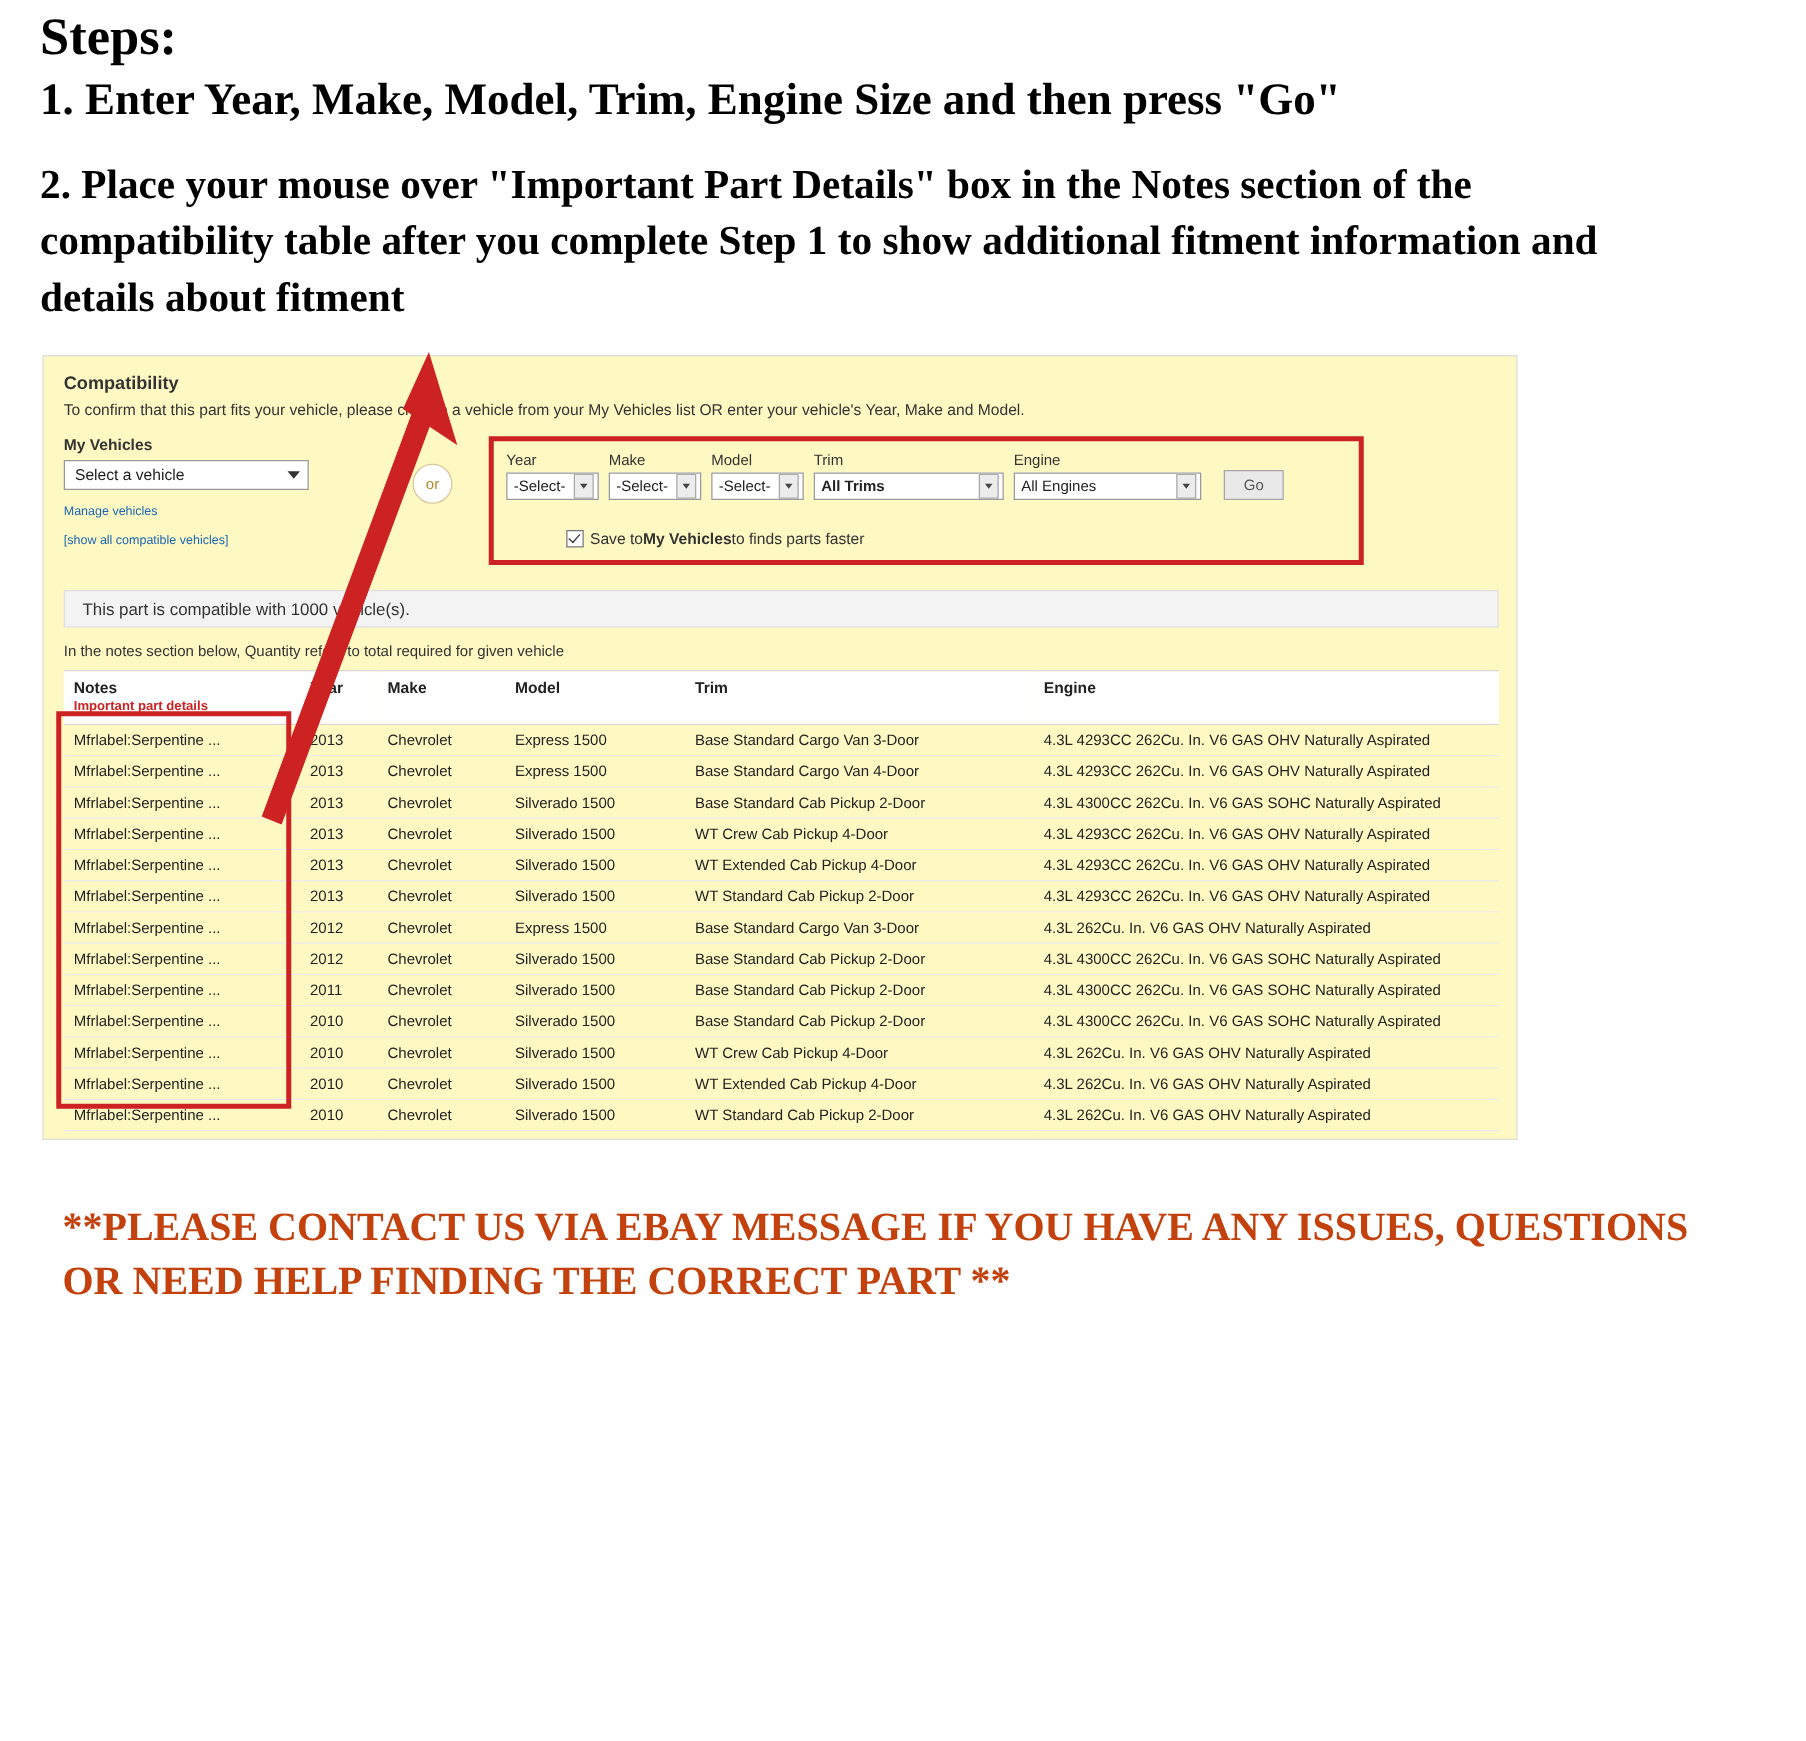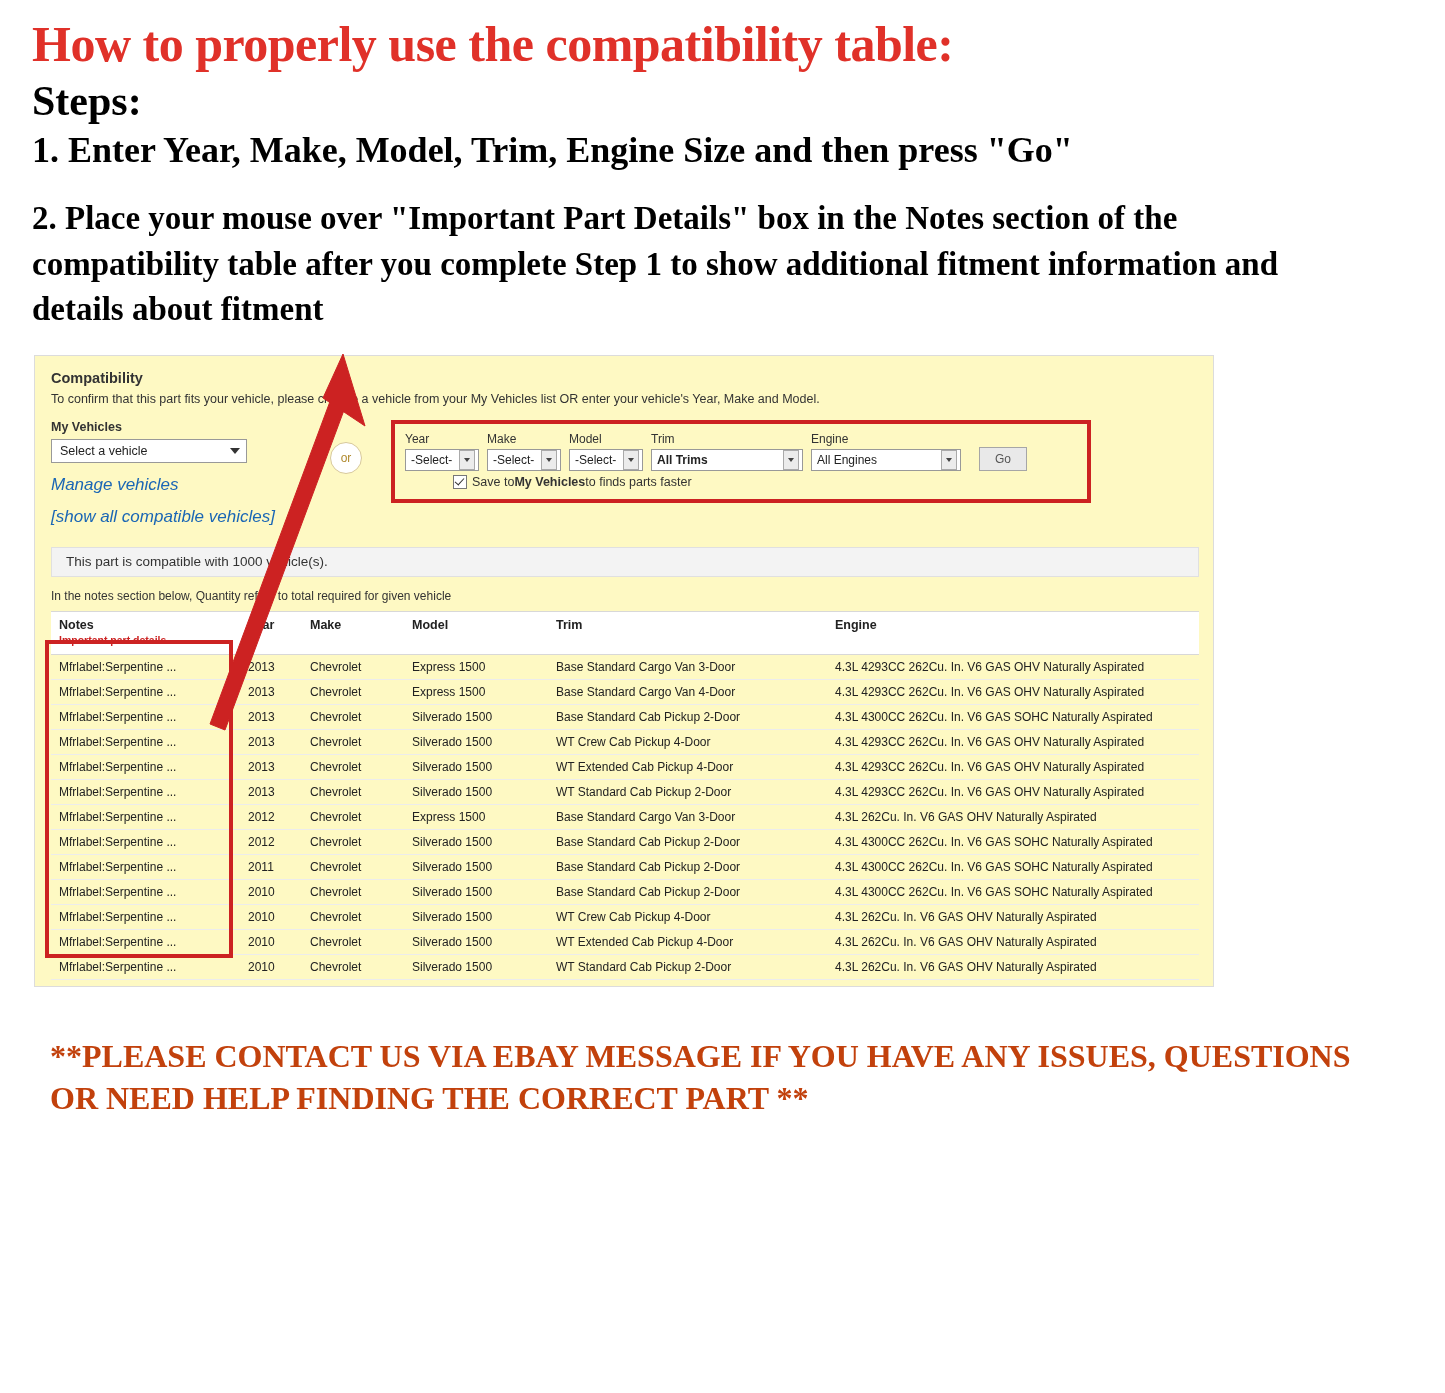--- a/index.html
+++ b/index.html
@@ -109,25 +109,24 @@
     color: #222;
   }
   .caret {
     width: 0; height: 0;
     border-left: 5px solid transparent;
     border-right: 5px solid transparent;
     border-top: 6px solid #333;
   }
   .link {
     color: #1a66b5;
-    font-size: 17px;
+    font-size: 10px;
     margin-top: 12px;
     display: inline-block;
     cursor: pointer;
-    font-style: italic;
   }
   .or-wrap {
     width: 90px;
     display: flex;
     justify-content: center;
     padding-top: 22px;
   }
   .or-circle {
     width: 30px; height: 30px;
     border: 1px solid #d8c99a;
@@ -198,21 +197,21 @@
     background: #e9e9e9;
     border: 1px solid #a6a6a6;
     font-size: 12px;
     color: #555;
     display: flex;
     align-items: center;
     justify-content: center;
     margin-left: 10px;
   }
   .save-row {
-    margin-top: 4px;
+    margin-top: 24px;
     font-size: 12.5px;
     color: #333;
     display: flex;
     align-items: center;
     padding-left: 48px;
   }
   .checkbox {
     width: 12px; height: 12px;
     border: 1px solid #777;
     background: #fff;
@@ -322,21 +321,20 @@
     line-height: 1.33;
     margin: 48px 12px 0 30px;
     max-width: 1310px;
   }
 </style>
 </head>
 <body>
 
 <div class="page">
 
-  <div class="heading-red">How to properly use the compatibility table:</div>
   <div class="heading-steps">Steps:</div>
   <div class="step-line">1. Enter Year, Make, Model, Trim, Engine Size and then press "Go"</div>
   <div class="step-para">2. Place your mouse over "Important Part Details" box in the Notes section of the compatibility table after you complete Step 1 to show additional fitment information and details about fitment</div>
 
   <div class="shot">
 
     <svg class="arrow-svg" viewBox="0 0 420 620">
       <g fill="#cc2222" stroke="#cc2222">
         <path d="M175 598 L300 262 L315 268 L190 604 Z"></path>
         <path d="M308 228 L330 300 L288 272 Z"></path>

